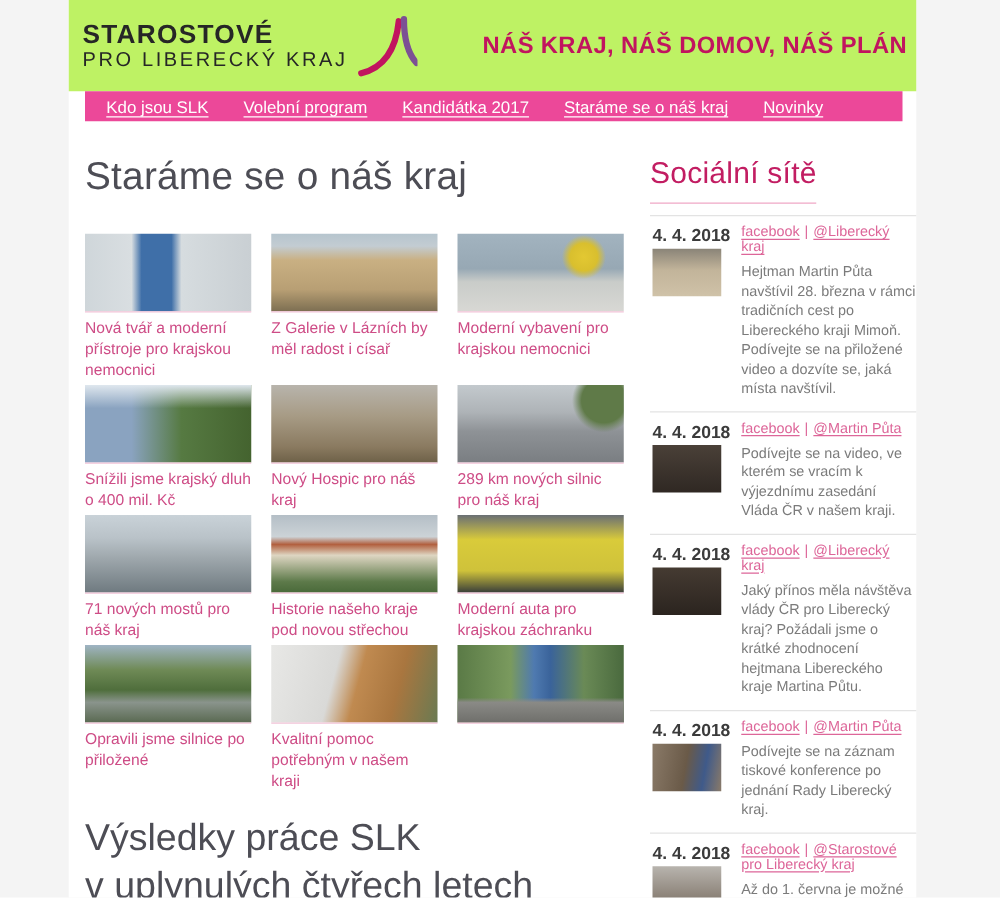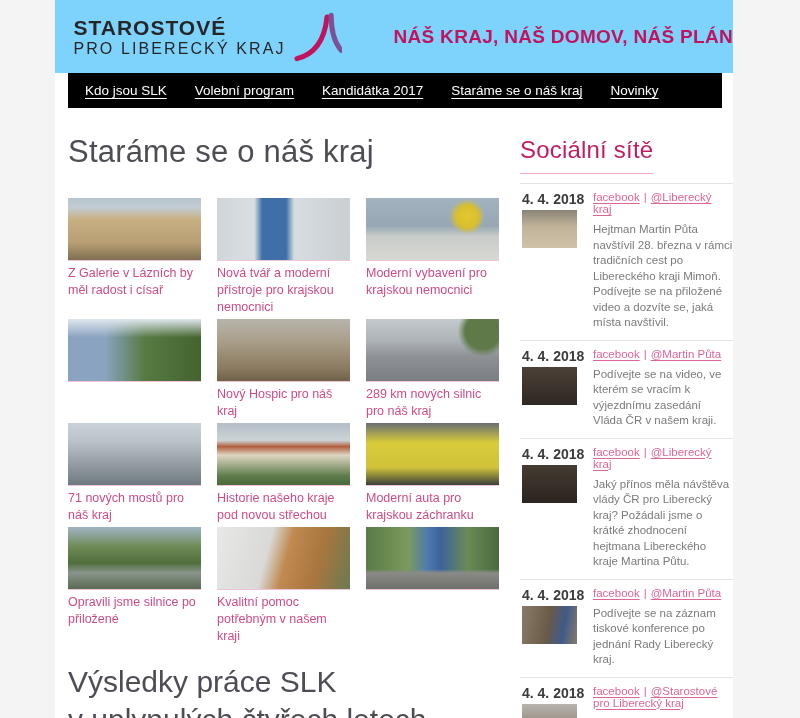--- a/index.html
+++ b/index.html
@@ -6,30 +6,30 @@
   html,body { width:800px; }
   body {
     height:718px; overflow:hidden;
     background:#f4f4f4;
     font-family:"Liberation Sans", sans-serif;
     color:#4d4d55;
   }
   .page { width:678px; margin-left:55px; background:#ffffff; min-height:718px; }
 
   
-  .header { height:73px; display:flex; align-items:center; padding-left:11px; background:#7dd3fc;justify-content:flex-end; }
+  .header { height:73px; display:flex; align-items:center; padding-left:11px; background:#bef264; }
   .logo { display:flex; align-items:center; cursor:pointer; }
   .logo-text { line-height:1; }
   .logo-line1 { font-size:21px; font-weight:bold; letter-spacing:1px; color:#262626; }
   .logo-line2 { font-size:16px; letter-spacing:2.1px; color:#262626; margin-top:3px; }
   .logo-mark { width:50px; height:54px; margin-left:6px; }
   .tagline { margin-left:52px; font-size:19px; font-weight:bold; color:#c1145f; letter-spacing:0.3px; }
 
   
-  .nav { margin:0 11px 0 13px; height:35px; background:#000000; display:flex; align-items:center; padding-left:17px; gap:28px; }
+  .nav { margin:0 11px 0 13px; height:24px; background:#ec4899; display:flex; align-items:center; padding-left:17px; gap:28px; }
   .nav a { color:#ffffff; font-size:13.5px; text-decoration:underline; text-underline-offset:3px; text-decoration-thickness:1px; cursor:pointer; }
 
   
   .main { display:flex; padding-left:13px; }
   .col-left { width:432px; }
   .col-right { width:213px; margin-left:20px; }
 
   h1.section { font-size:31px; font-weight:400; color:#4d4d55; margin-top:26px; margin-bottom:28px; letter-spacing:0.2px; }
 
   
@@ -105,33 +105,34 @@
     <a>Novinky</a>
   </div>
 
   <div class="main">
 
     <div class="col-left">
       <h1 class="section">Staráme se o náš kraj</h1>
 
       <div class="cards">
         <div class="card">
+          <div class="photo ph-1"></div>
+          <a class="caption">Nová tvář a moderní přístroje pro krajskou nemocnici</a>
+        </div>
+        <div class="card">
           <div class="photo ph-0"></div>
           <a class="caption">Z Galerie v Lázních by měl radost i císař</a>
         </div>
         <div class="card">
-          <div class="photo ph-1"></div>
-          <a class="caption">Nová tvář a moderní přístroje pro krajskou nemocnici</a>
-        </div>
-        <div class="card">
           <div class="photo ph-2"></div>
           <a class="caption">Moderní vybavení pro krajskou nemocnici</a>
         </div>
         <div class="card">
           <div class="photo ph-3"></div>
+          <a class="caption">Snížili jsme krajský dluh o 400 mil. Kč</a>
         </div>
         <div class="card">
           <div class="photo ph-4"></div>
           <a class="caption">Nový Hospic pro náš kraj</a>
         </div>
         <div class="card">
           <div class="photo ph-5"></div>
           <a class="caption">289 km nových silnic pro náš kraj</a>
         </div>
         <div class="card">

